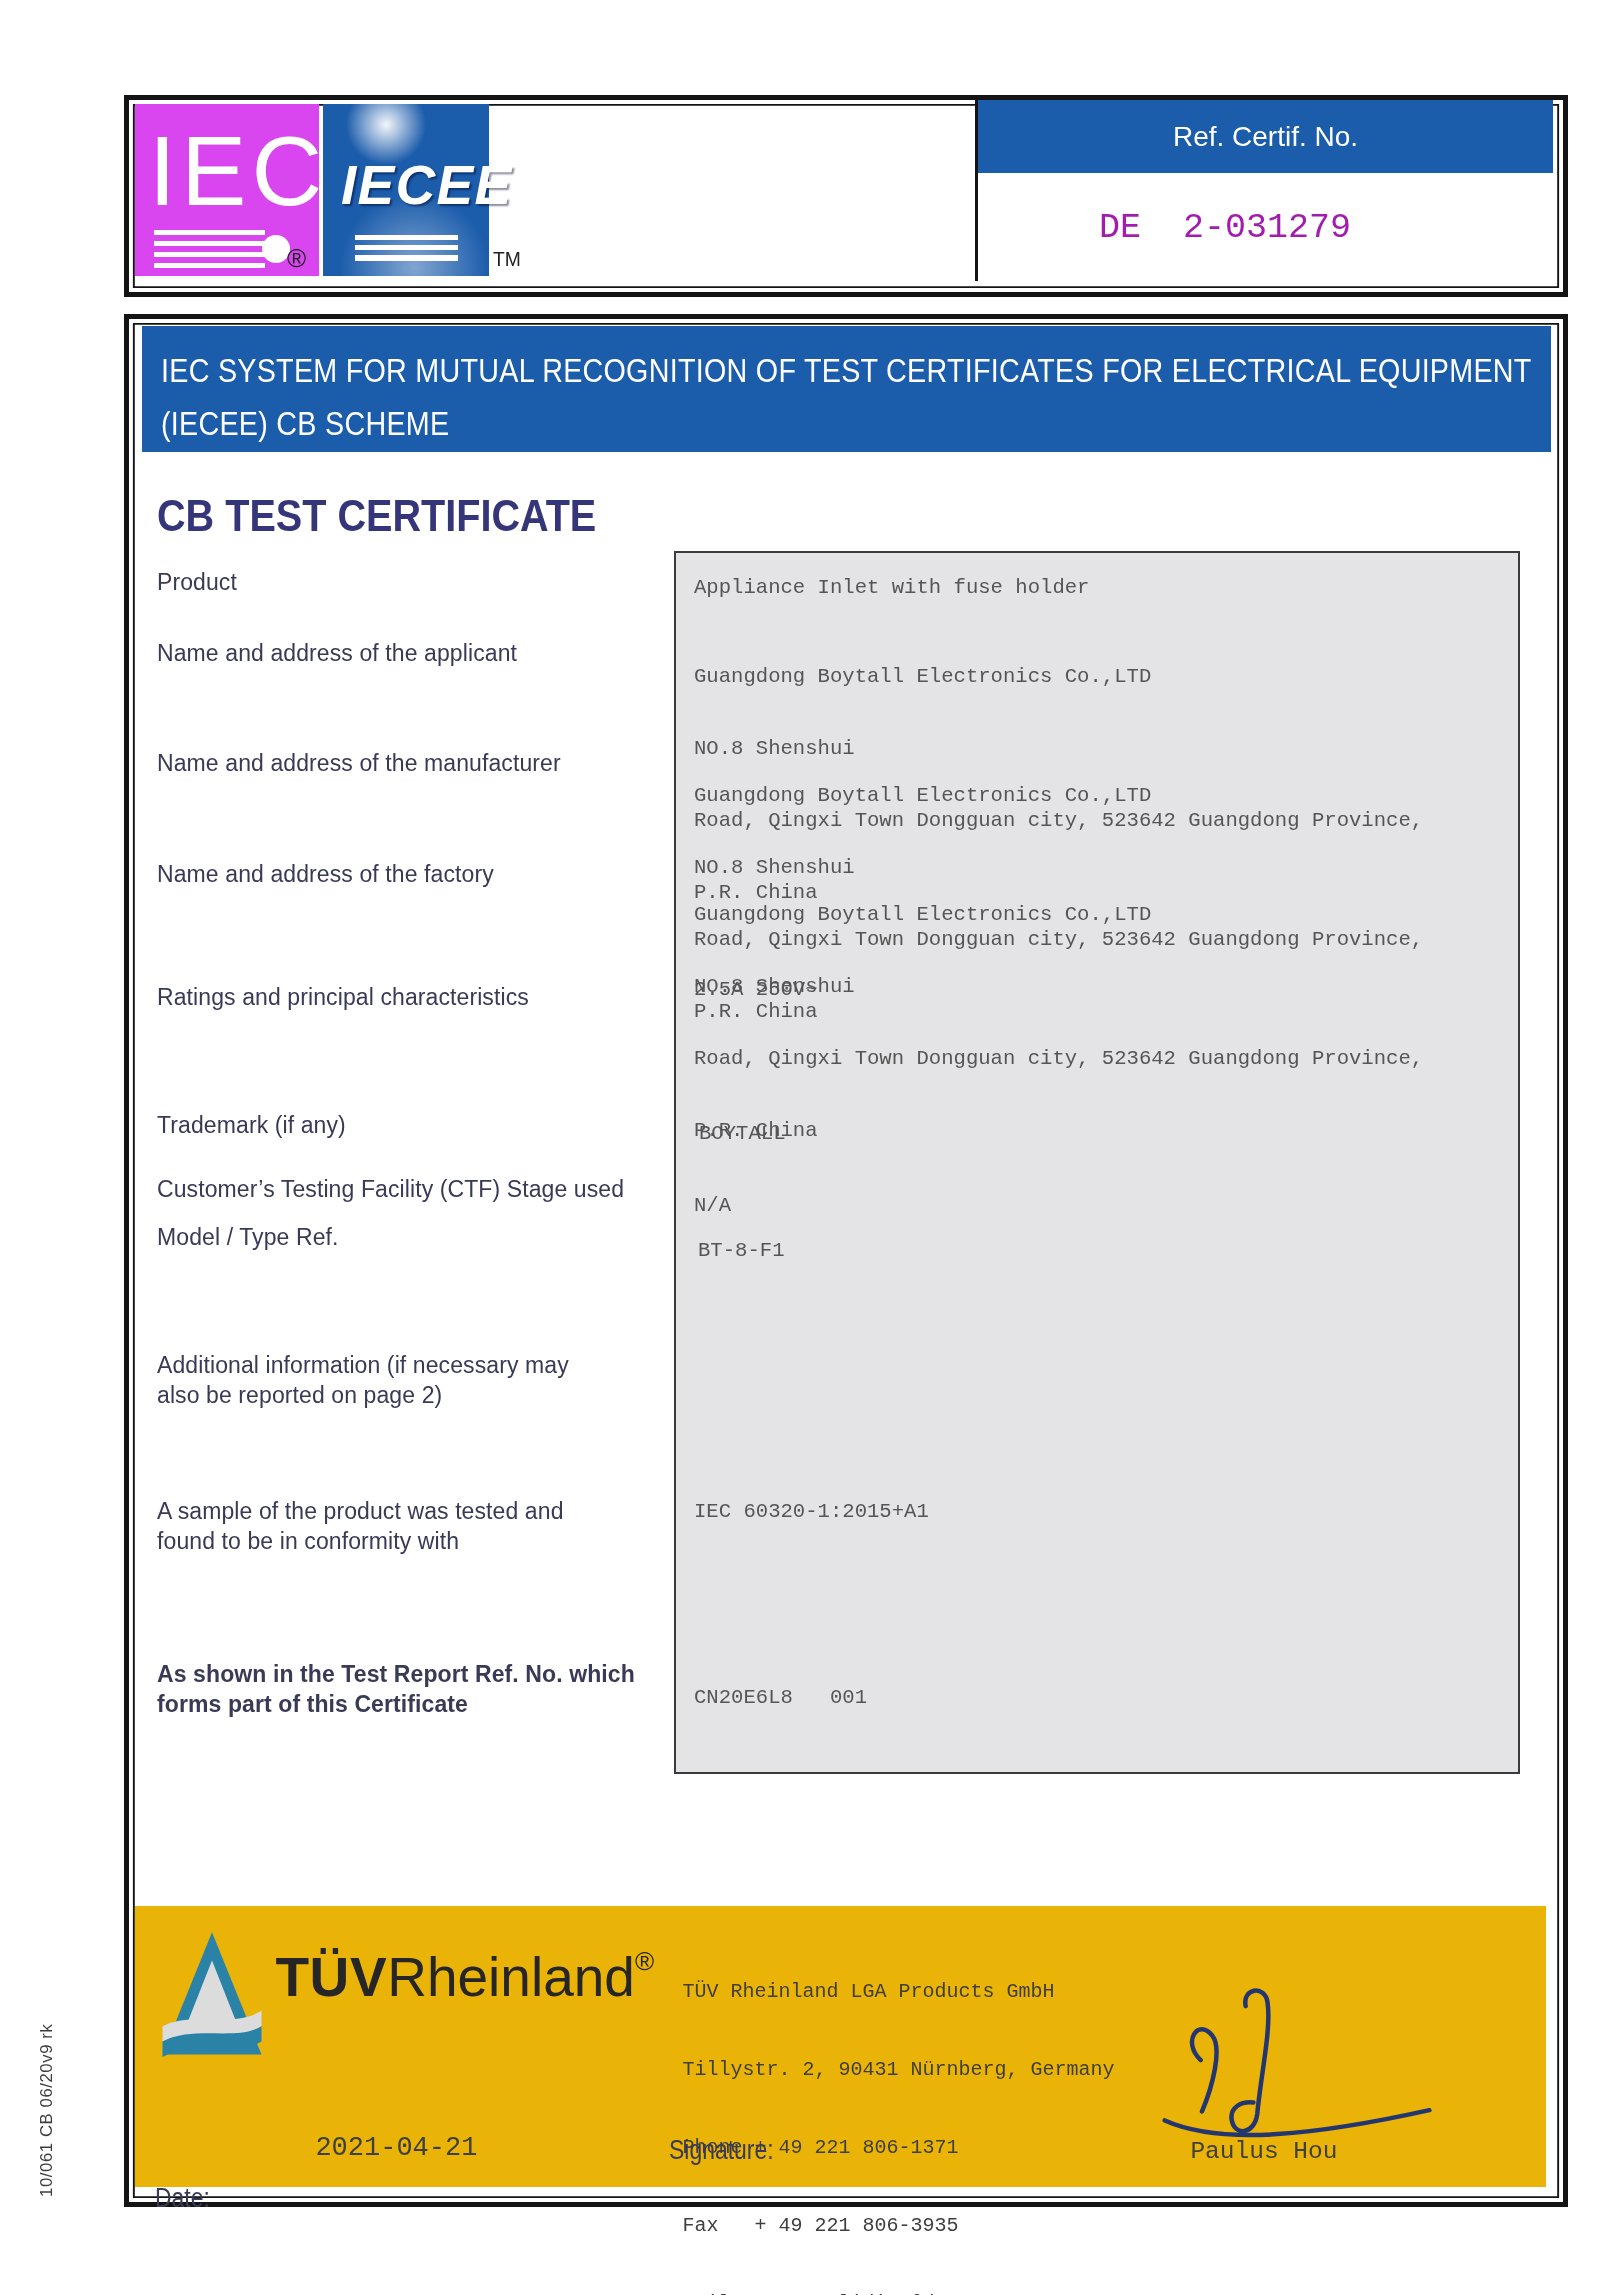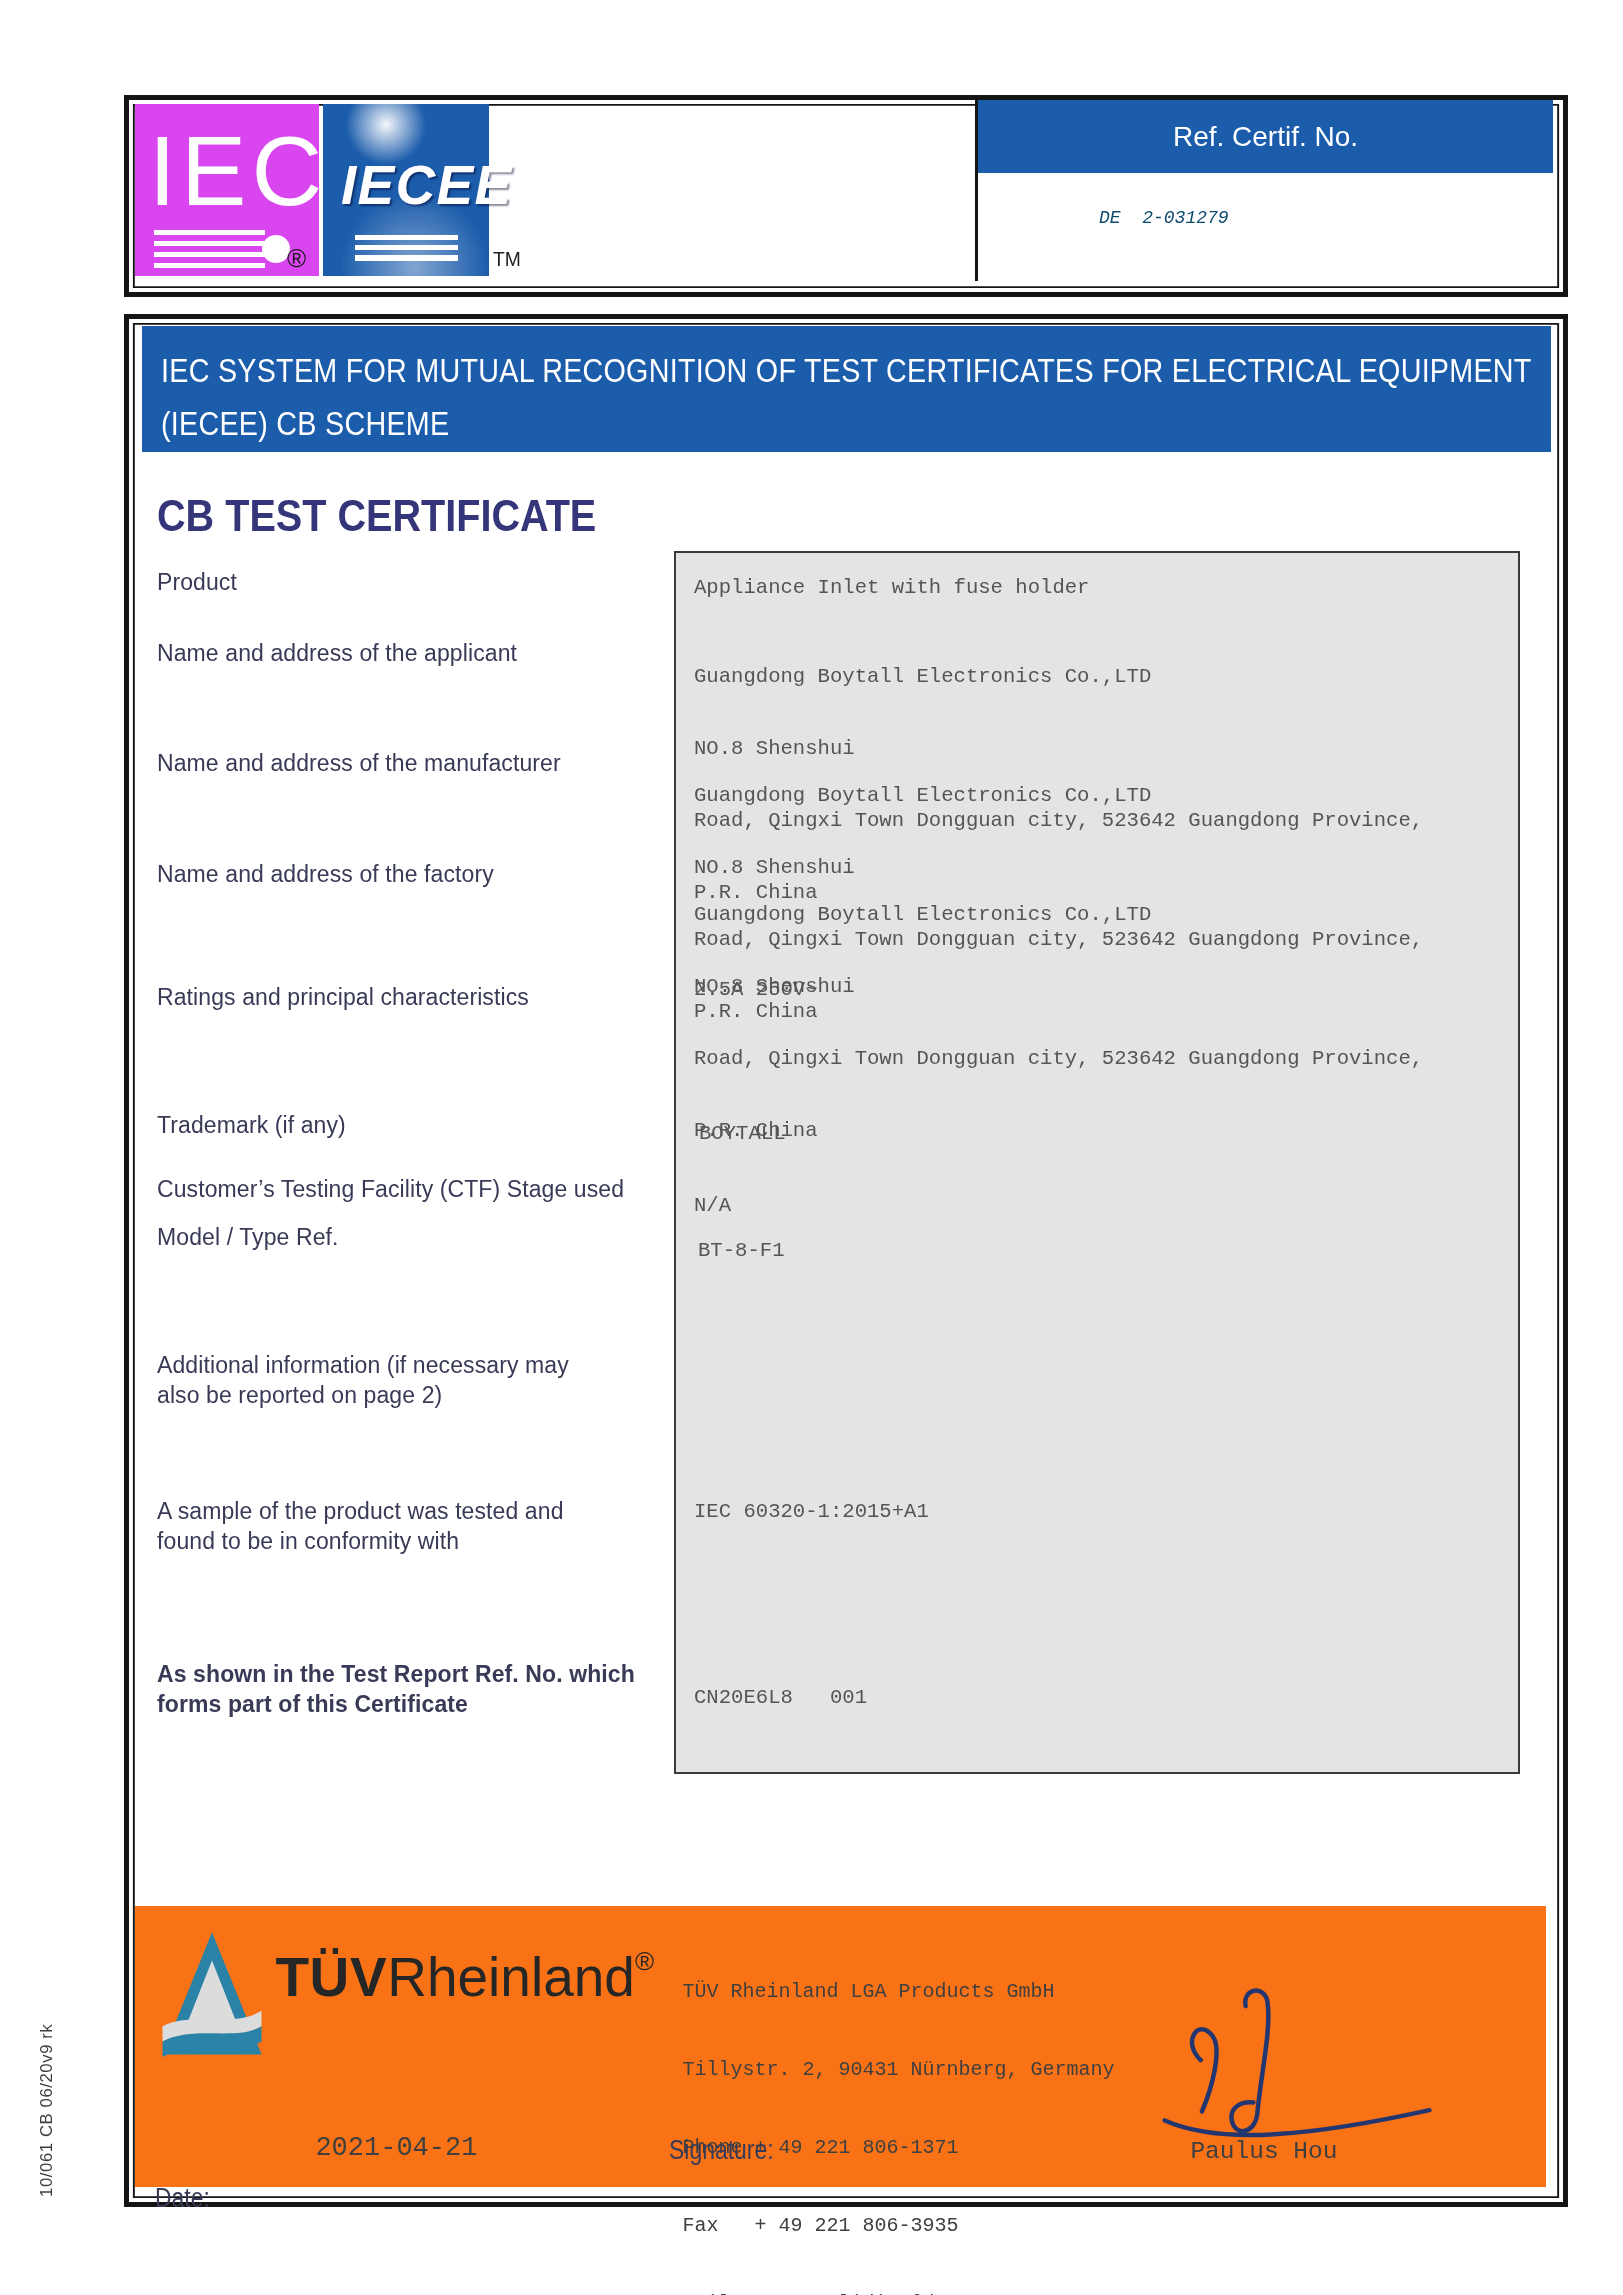--- a/index.html
+++ b/index.html
@@ -21,21 +21,21 @@
                      radial-gradient(circle at 55% 95%, rgba(255,255,255,.45) 0%, rgba(255,255,255,0) 40%),
                      linear-gradient(#1b5cab,#1b5cab);}
   .iecee-word{font-size:55px;font-weight:700;font-style:italic;letter-spacing:1.3px;line-height:1;
               text-shadow:1.9px 1.9px 1.9px rgba(0,0,40,.45);}
   .blue-strip{background:#1b5cab;color:#fff;}
   .banner{background:#1b5cab;color:#fff;}
   .banner .line{font-size:33px;letter-spacing:0.3px;}
   .title{color:#35357a;font-weight:700;font-size:44px;}
   .value{color:#555;font-size:20.6px;line-height:24px;}
   .panel{background:#e4e4e6;border:2.6px solid #3a3a3a;}
-  .footer-band{background:#f97316;}
+  .footer-band{background:#eab308;}
   .navy{color:#383a56;}
   .brand-tuv{font-weight:700;font-size:55px;color:#262626;letter-spacing:0.6px;}
   .brand-rh{font-weight:400;font-size:55px;color:#262626;}
   .brand-reg{font-size:26px;color:#262626;vertical-align:26px;}
   .addr{font-size:20px;line-height:26px;color:#3f3f3f;}
   .disclaimer{font-size:18px;font-weight:700;color:#1c1c1c;transform:scaleX(0.8);transform-origin:0 50%;white-space:nowrap;}
   .side-code{font-size:16.7px;color:#3d3d3d;letter-spacing:0.6px;transform:rotate(-90deg);transform-origin:0 0;white-space:nowrap;}
 </style>
 </head>
 <body>
@@ -67,21 +67,21 @@
     </div>
 
     <div class="abs" style="left:364px;top:149px;font-size:19.3px;color:#222;">TM</div>
 
     <div class="abs" style="left:846px;top:0;width:3.2px;height:181px;background:#141414;"></div>
 
     <div class="abs blue-strip" style="left:849px;top:0;width:575px;height:73px;display:flex;align-items:center;justify-content:center;">
       <span style="font-size:28px;">Ref. Certif. No.</span>
     </div>
 
-    <div class="abs mono" style="left:970px;top:108px;font-size:18px;color:#0c4a6e;font-style:italic;">DE  2-031279</div>
+    <div class="abs mono" style="left:970px;top:108px;font-size:35px;color:#a21caf;">DE  2-031279</div>
   </div>
 
   <div class="dbox" style="left:124px;top:314px;width:1434px;height:1883px;">
 
     <div class="abs banner" style="left:7px;top:7px;width:1409px;height:126px;margin-left:6px;">
       <div class="abs" style="left:19.3px;top:26px;"><span class="cond line">IEC SYSTEM FOR MUTUAL RECOGNITION OF TEST CERTIFICATES FOR ELECTRICAL EQUIPMENT</span></div>
       <div class="abs" style="left:19.3px;top:79px;"><span class="cond line">(IECEE) CB SCHEME</span></div>
     </div>
 
     <div class="abs" style="left:28px;top:172px;">

